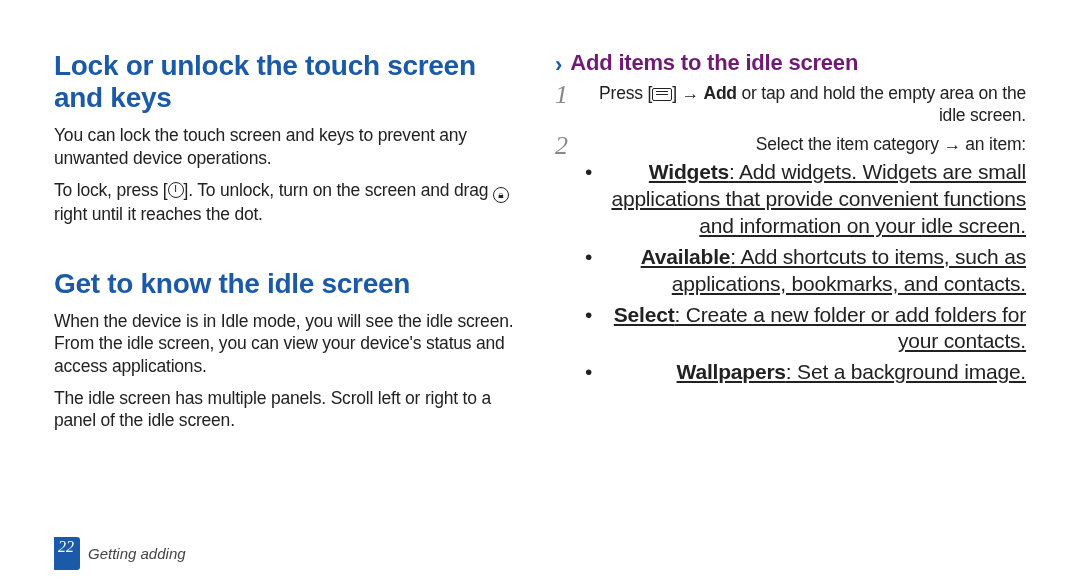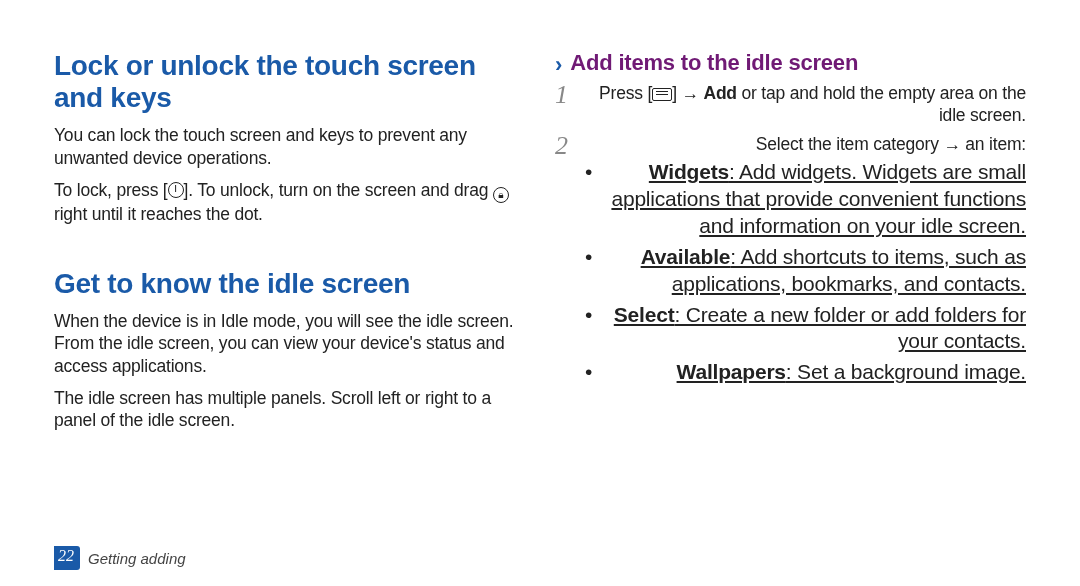--- a/index.html
+++ b/index.html
@@ -169,21 +169,21 @@
     display: flex;
     align-items: center;
     gap: 8px;
   }
   .page-num {
     background: #1a5aa8;
     color: #fff;
     font-style: italic;
     font-family: "Times New Roman", Georgia, serif;
     font-size: 16px;
-    padding: 1px 6px 5px 4px;
+    padding: 1px 6px 14px 4px;
     border-radius: 0 3px 3px 0;
   }
   .footer-text {
     font-style: italic;
     color: #444;
     font-size: 15px;
   }
 </style>
 </head>
 <body>

